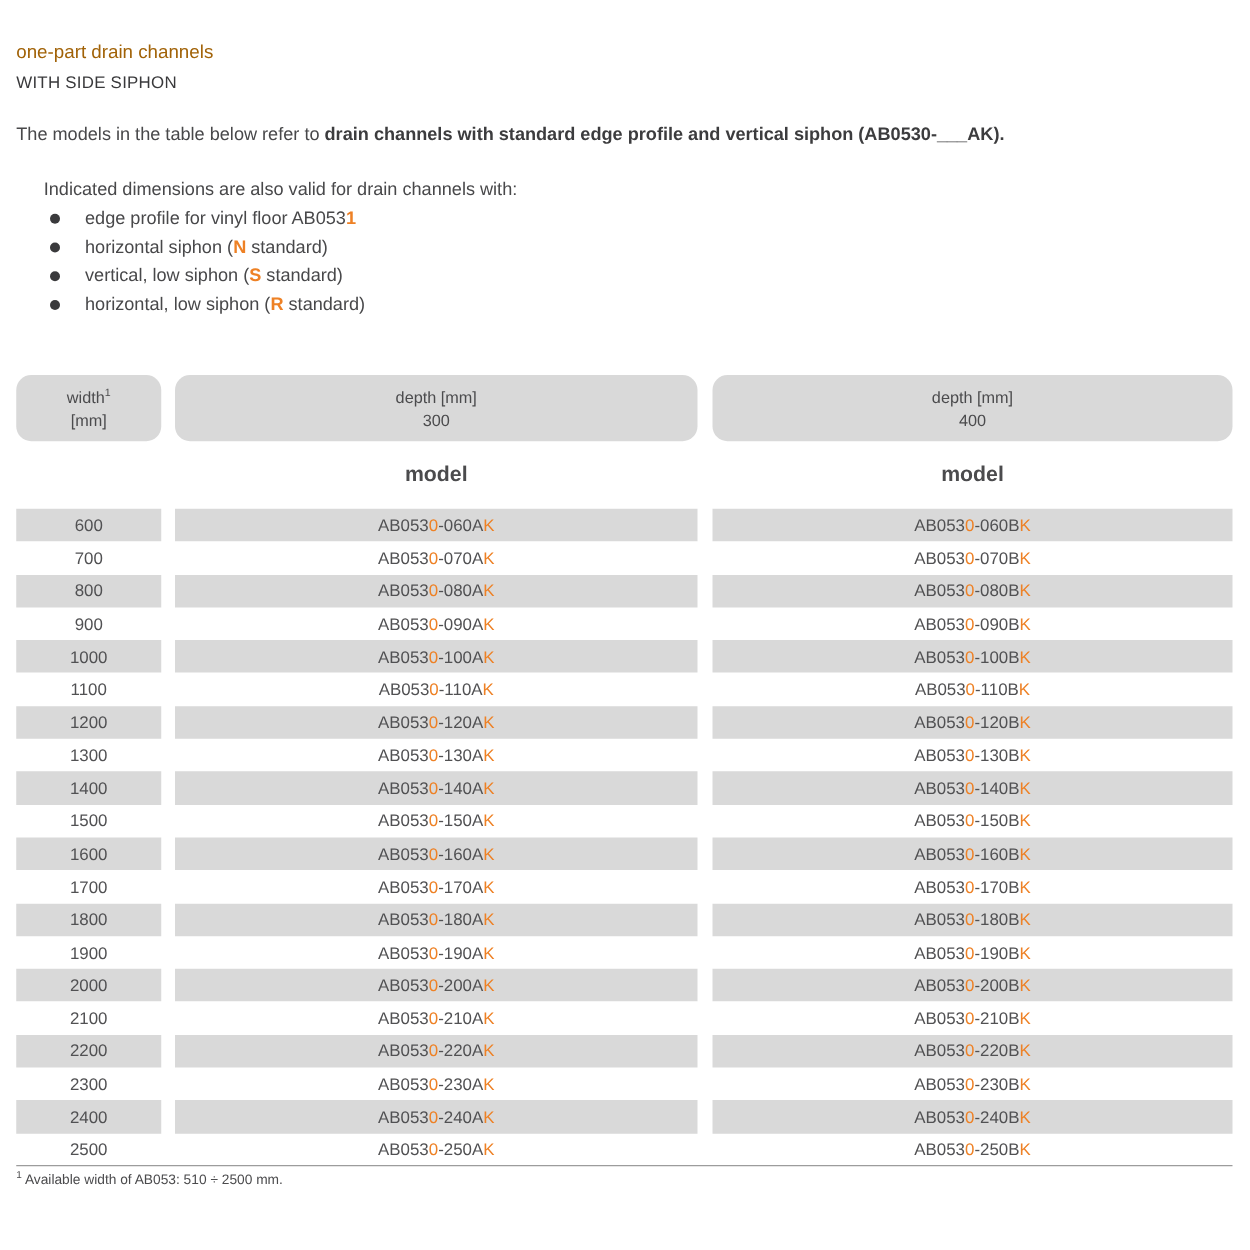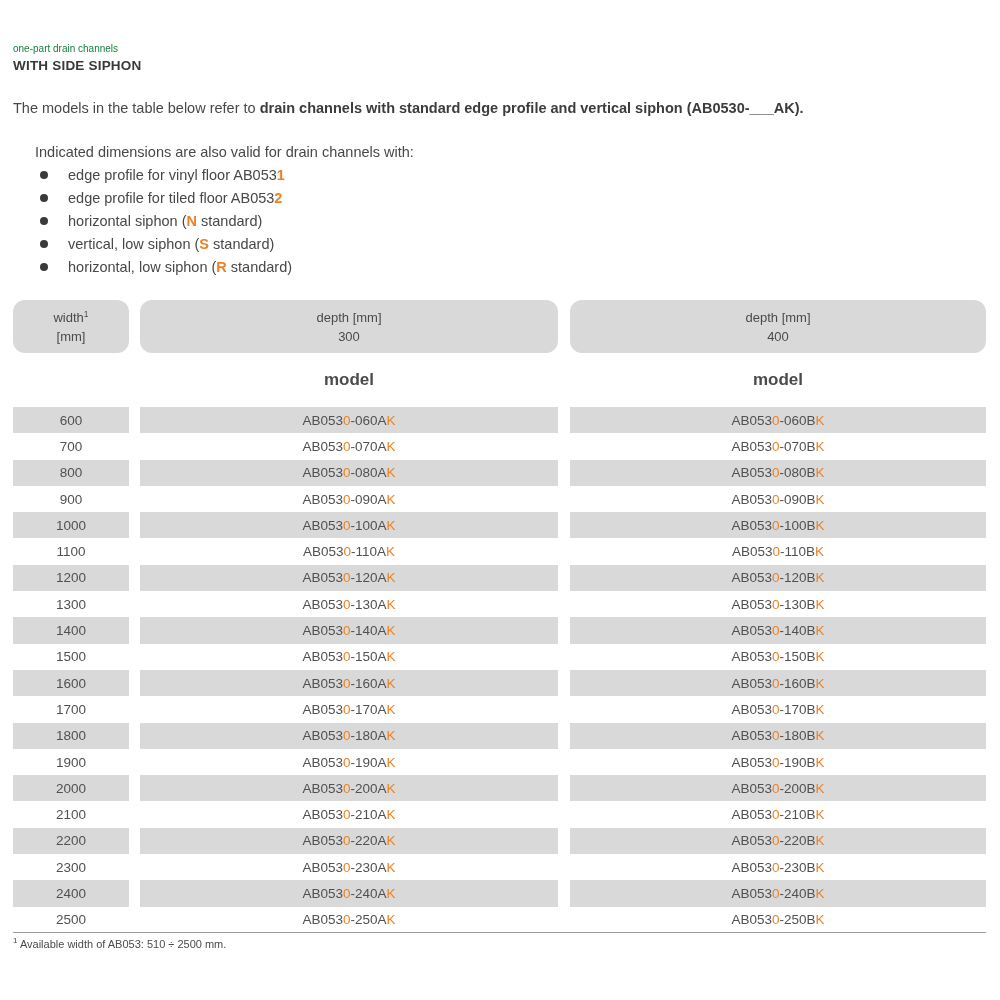--- a/index.html
+++ b/index.html
@@ -3,22 +3,22 @@
 <meta charset="utf-8">
 <style>
   html,body{margin:0;padding:0;}
   body{
     width:1000px;height:1000px;background:#ffffff;
     font-family:"Liberation Sans",sans-serif;color:#4e4e50;
     -webkit-font-smoothing:antialiased;
   }
   .page{position:relative;width:1000px;height:1000px;background:#fff;overflow:hidden;}
 
-  .subtitle{position:absolute;left:13px;top:43px;font-size:10px;color:#15803d;}
-  .title{position:absolute;left:13px;top:58px;font-size:13.5px;font-weight:bold;color:#39393b;letter-spacing:.2px;}
+  .subtitle{position:absolute;left:13px;top:33px;font-size:15px;color:#a16207;}
+  .title{position:absolute;left:13px;top:58px;font-size:13.5px;font-weight:normal;color:#39393b;letter-spacing:.2px;}
 
   .intro{position:absolute;left:13px;top:100px;margin:0;font-size:14.5px;white-space:nowrap;color:#48484a;}
   .intro .b{font-weight:bold;color:#3c3c3e;}
   .o{color:#ee8125;}
 
   .list-intro{position:absolute;left:35px;top:144px;font-size:14.5px;color:#48484a;}
   .bullets{position:absolute;left:40px;top:163px;}
   .bullet-item{display:flex;align-items:center;height:23.2px;font-size:14.5px;color:#48484a;white-space:nowrap;}
   .dot{width:8px;height:8px;border-radius:50%;background:#3a3a3c;margin-right:20px;flex:none;}
   .bullets .o{font-weight:bold;}
@@ -50,24 +50,20 @@
   <p class="intro"><span>The models in the table below refer to </span><span class="b">drain channels with standard edge profile and vertical siphon (AB053</span><span class="b o">0</span><span class="b">-___A</span><span class="b o">K</span><span class="b">).</span></p>
 
   <div class="list-intro">Indicated dimensions are also valid for drain channels with:</div>
   <div class="bullets">
       <div class="bullet-item">
         <span class="dot"></span>
         <span>edge profile for vinyl floor AB053<span class="o">1</span></span>
       </div>
       <div class="bullet-item">
         <span class="dot"></span>
-        <span>edge profile for tiled floor AB053<span class="o">2</span></span>
-      </div>
-      <div class="bullet-item">
-        <span class="dot"></span>
         <span>horizontal siphon (<span class="o">N</span> standard)</span>
       </div>
       <div class="bullet-item">
         <span class="dot"></span>
         <span>vertical, low siphon (<span class="o">S</span> standard)</span>
       </div>
       <div class="bullet-item">
         <span class="dot"></span>
         <span>horizontal, low siphon (<span class="o">R</span> standard)</span>
       </div>

